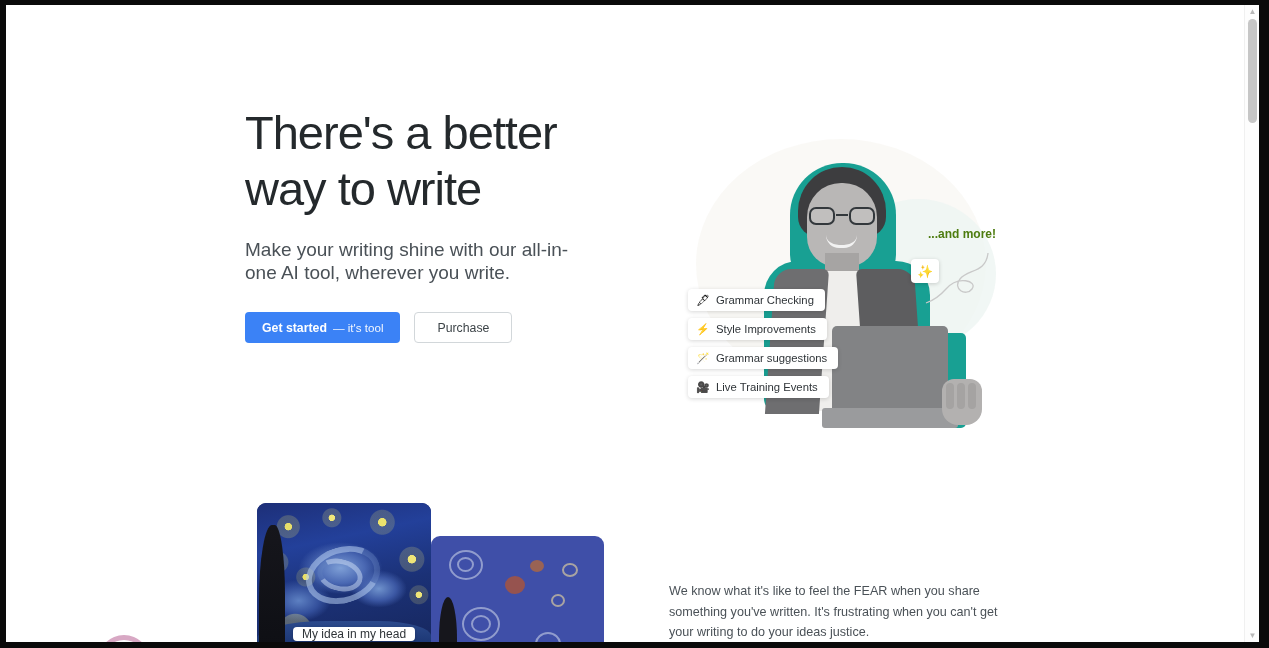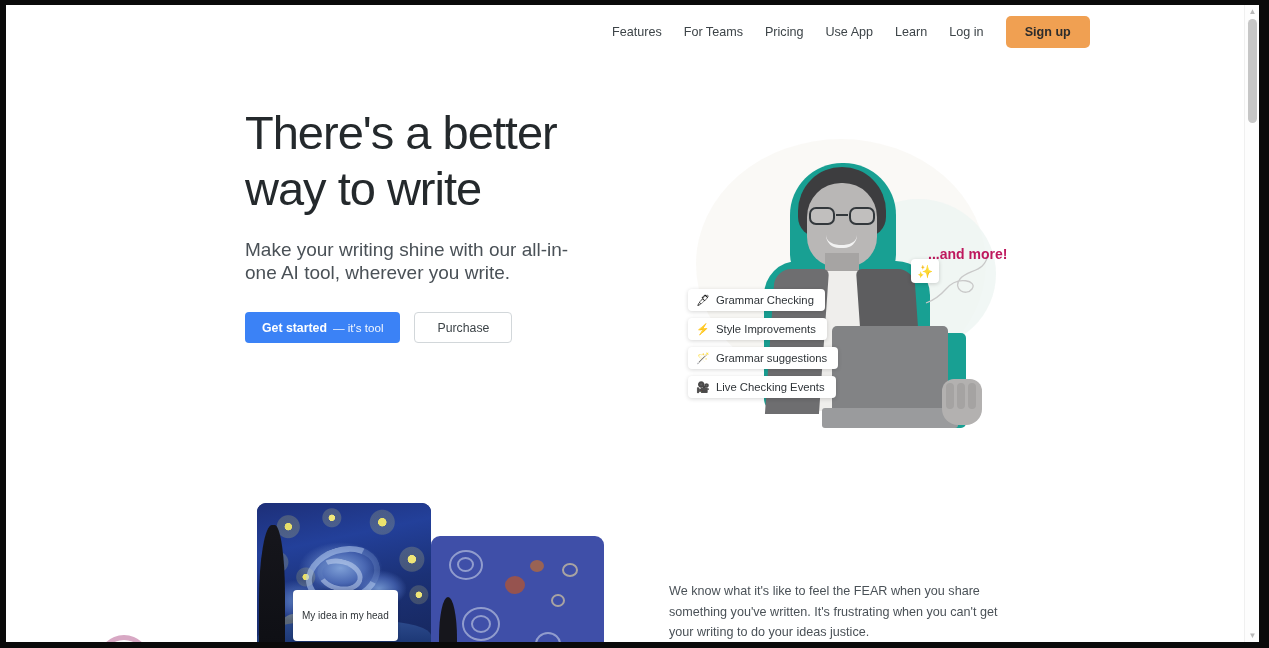--- a/index.html
+++ b/index.html
@@ -405,24 +405,24 @@
     align-items: center;
     justify-content: center;
     font-size: 13px;
     z-index: 9;
   }
 
   
   #and-more-label {
     position: absolute;
     left: 262px;
-    top: 135px;
-    font-size: 14px;
+    top: 116px;
+    font-size: 12px;
     font-weight: bold;
-    color: #be185d;
+    color: #4d7c0f;
     white-space: nowrap;
     z-index: 9;
   }
   #and-more-curve {
     position: absolute;
     left: 250px;
     top: 138px;
     width: 80px;
     height: 60px;
     z-index: 7;
@@ -490,22 +490,22 @@
     width: 174px; height: 30px;
     background: linear-gradient(180deg, #2c4a8c 0%, #16306c 100%);
     border-radius: 40% 30% 0 0 / 60% 50% 0 0;
   }
   #starry-caption {
     position: absolute;
     left: 36px;
     bottom: 10px;
     background: #ffffff;
     border-radius: 4px;
-    padding: 20px 9px;
-    font-size: 10px;
+    padding: 0 9px;
+    font-size: 12px;
     color: #2f3438;
     white-space: nowrap;
     box-shadow: 0 1px 3px rgba(0,0,0,0.22);
     z-index: 4;
   }
   #starry-arc {
     position: absolute;
     left: 92px;
     bottom: -14px;
     width: 52px; height: 30px;
@@ -566,29 +566,20 @@
 <body>
 
 <div id="browser-frame">
   <div id="viewport">
 
     <div id="page">
 
       <header id="site-header">
 
 
-        <nav id="main-nav">
-          <span class="nav-link">Features</span>
-          <span class="nav-link">For Teams</span>
-          <span class="nav-link">Pricing</span>
-          <span class="nav-link">Use App</span>
-          <span class="nav-link">Learn</span>
-          <span class="nav-link">Log in</span>
-          <button id="signup-button">Sign up</button>
-        </nav>
       </header>
 
       <section id="hero">
 
         <div id="hero-copy">
           <h1 id="hero-headline">There's a better way to write</h1>
           <p id="hero-subtext">Make your writing shine with our all-in-one AI tool, wherever you write.</p>
 
           <div id="hero-actions">
             <button id="get-started-button">
@@ -645,21 +636,21 @@
             <div class="feature-chip">
               <span class="feature-chip-icon">⚡</span>
               <span class="feature-chip-label">Style Improvements</span>
             </div>
             <div class="feature-chip">
               <span class="feature-chip-icon">🪄</span>
               <span class="feature-chip-label">Grammar suggestions</span>
             </div>
             <div class="feature-chip">
               <span class="feature-chip-icon">🎥</span>
-              <span class="feature-chip-label">Live Checking Events</span>
+              <span class="feature-chip-label">Live Training Events</span>
             </div>
           </div>
         </div>
       </section>
 
       <section id="lower-section">
 
         <div id="starry-card">
           <div id="starry-sky"></div>
           <div id="starry-swirl"></div>

